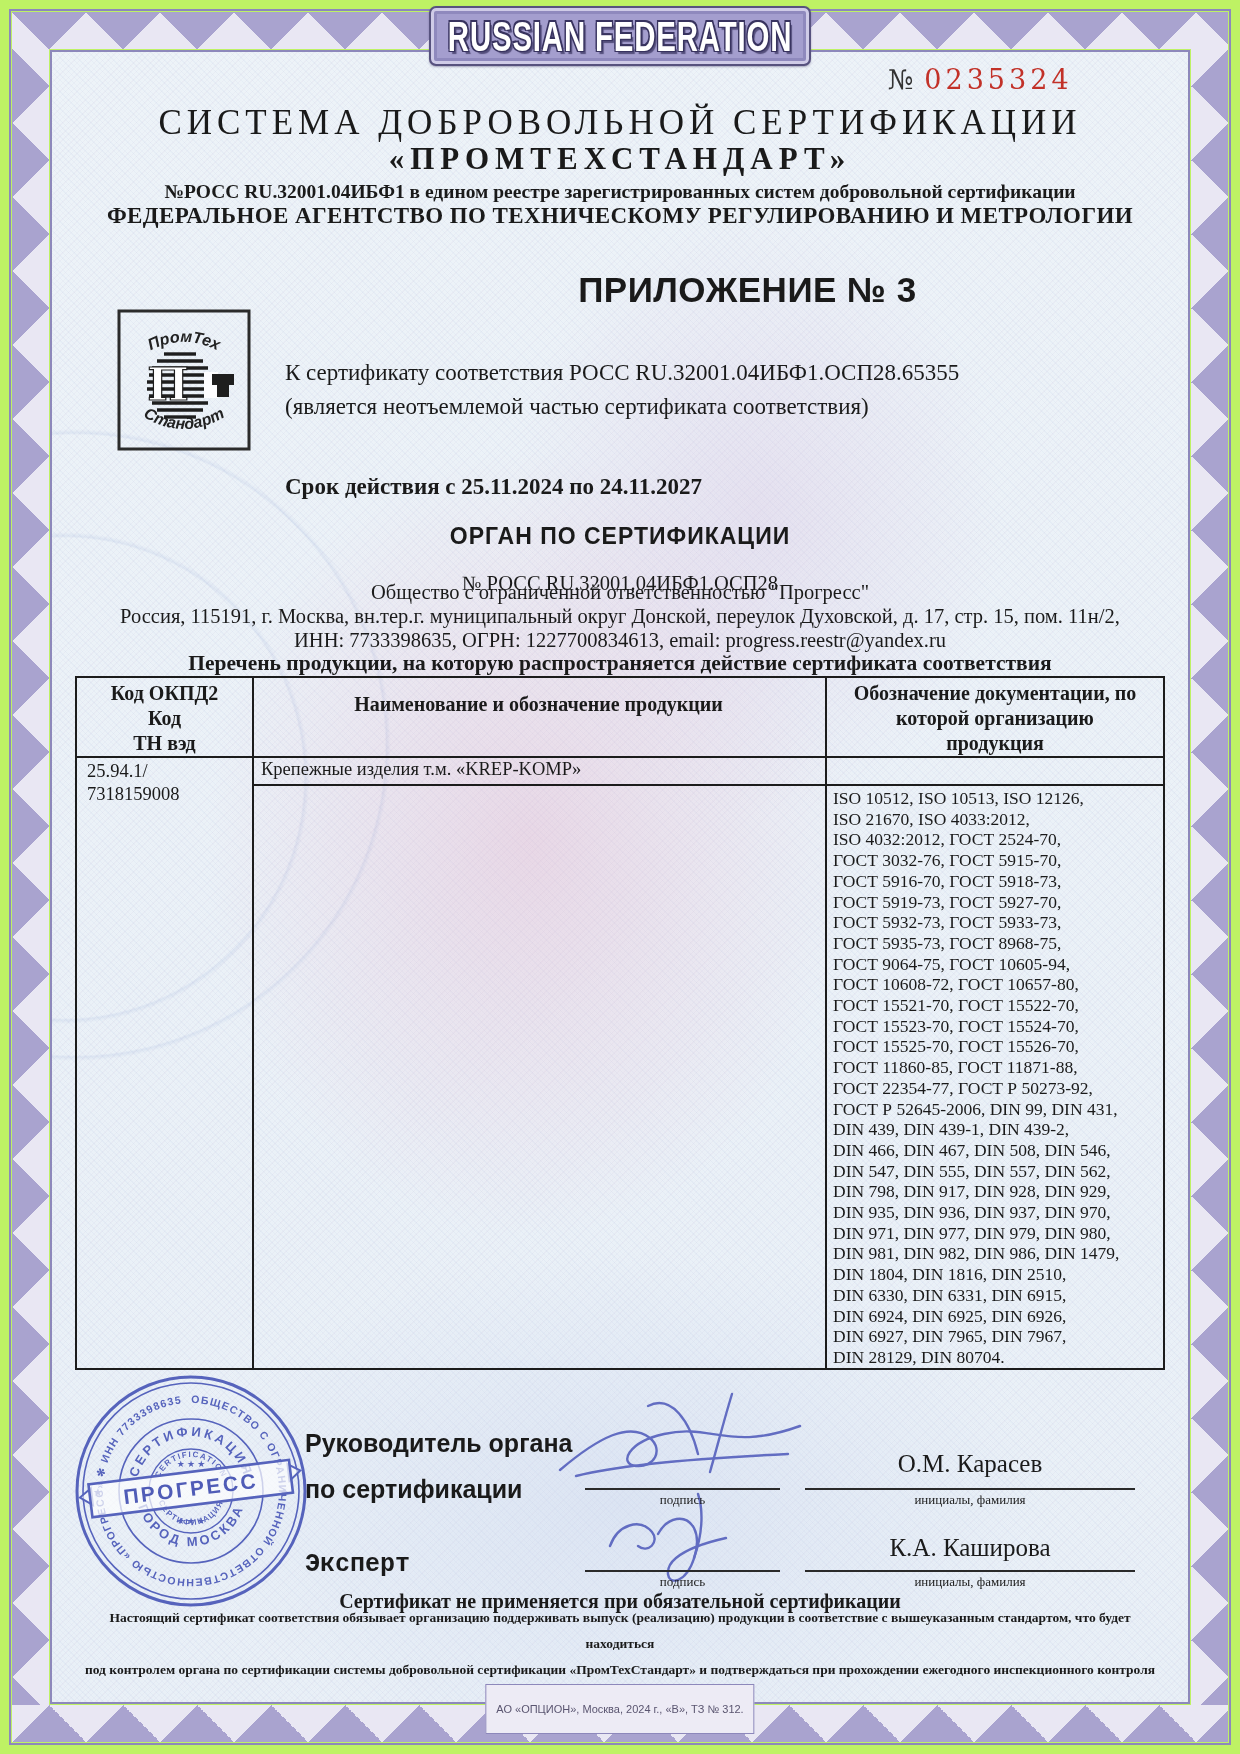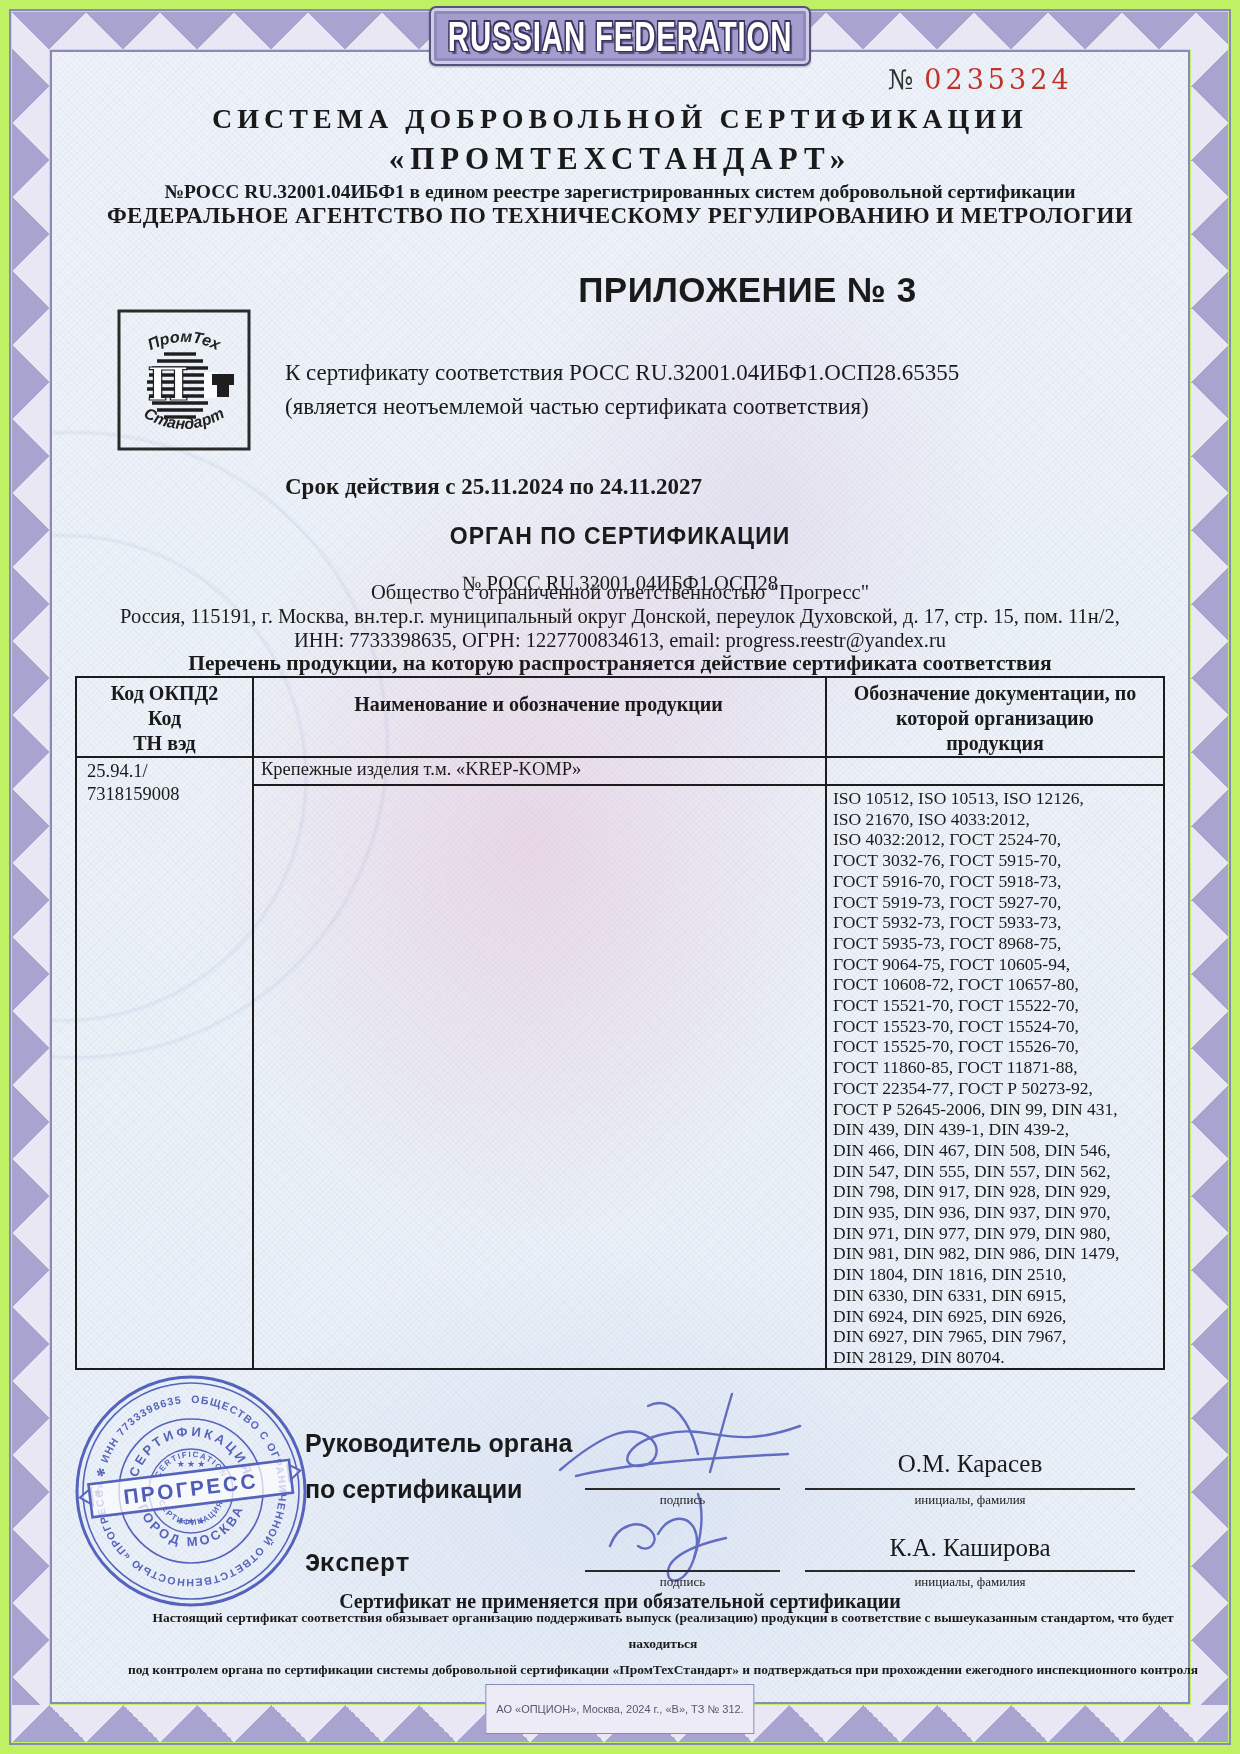--- a/index.html
+++ b/index.html
@@ -46,21 +46,21 @@
     box-shadow:inset 0 0 0 3px #cfcbe7, inset 0 0 0 6px #8f89bd, 0 1px 2px rgba(60,50,100,.4);
     display:flex;align-items:center;justify-content:center;}
   .banner span{display:inline-block;font-family:"Liberation Sans",sans-serif;font-weight:700;font-size:35px;
     color:#fff;letter-spacing:1px;transform:scale(0.84,1.22);white-space:nowrap;
     text-shadow:-1.5px -1.5px 0 #38335f,1.5px -1.5px 0 #38335f,-1.5px 1.5px 0 #38335f,1.5px 1.5px 0 #38335f,3px 3px 1px rgba(56,51,95,.75);}
   
   .serial{top:64px;left:888px;font-size:27px;letter-spacing:2px;}
   .serial .no{color:#333;font-family:"DejaVu Serif",serif;}
   .serial .digits{color:#c23128;font-family:"DejaVu Serif",serif;letter-spacing:4px;}
   
-  .title1{top:103px;left:75px;width:1090px;font-size:28px;font-weight:700;letter-spacing:5px;}
+  .title1{top:103px;left:75px;width:1090px;font-size:35px;font-weight:400;letter-spacing:5px;}
   .title2{top:141px;left:75px;width:1090px;font-size:31px;font-weight:600;letter-spacing:6px;}
   .registry{top:181px;left:75px;width:1090px;font-size:19.5px;font-weight:700;}
   .agency{top:203px;left:75px;width:1090px;font-size:23px;font-weight:700;letter-spacing:0.4px;}
   .appendix{top:270px;left:330px;width:835px;font-family:"Liberation Sans",sans-serif;
             font-weight:700;font-size:35px;letter-spacing:0.5px;}
   .certline1{top:360px;left:285px;font-size:23px;}
   .certline2{top:394px;left:285px;font-size:23px;}
   .validity{top:466px;left:285px;font-size:23px;font-weight:700;margin-top:8px;}
   .orghead{top:523px;left:75px;width:1090px;font-family:"Liberation Sans",sans-serif;font-weight:700;font-size:23px;letter-spacing:1px;}
   .orgnum{top:556px;left:75px;width:1090px;font-size:20.5px;margin-top:16px;}
@@ -79,21 +79,21 @@
   .logo{left:116px;top:308px;width:136px;height:144px;}
   
   .role1{top:1420px;left:305px;font-family:"Liberation Sans",sans-serif;font-weight:700;font-size:25px;line-height:46px;}
   .role2{top:1550px;left:305px;font-family:Liberation Mono, monospace;font-weight:700;font-size:25px;text-align:center;}
   .sig1{left:552px;top:1392px;}
   .sig2{left:596px;top:1486px;}
   .sline{position:absolute;height:2px;background:#2a2a2a;}
   .scap{position:absolute;font-size:13px;text-align:center;}
   .name{position:absolute;font-size:25px;text-align:center;}
   .note{top:1590px;left:75px;width:1090px;font-size:20px;font-weight:700;}
-  .footnote{top:1605px;left:78px;width:1084px;font-size:13.5px;font-weight:700;line-height:26px;margin-left:43px;}
+  .footnote{top:1605px;left:78px;width:1084px;font-size:13.5px;font-weight:700;line-height:26px;}
   .imprint{position:absolute;top:1684px;left:50%;transform:translateX(-50%);
      font-family:"Liberation Sans",sans-serif;font-size:11px;color:#5a5570;background:#edebf5;
      border:1px solid #8d88bb;padding:18px 10px;white-space:nowrap;z-index:5;}
   .stamp{left:72px;top:1372px;opacity:0.92;}
 </style>
 </head>
 <body>
 
 <div class="page">
 

